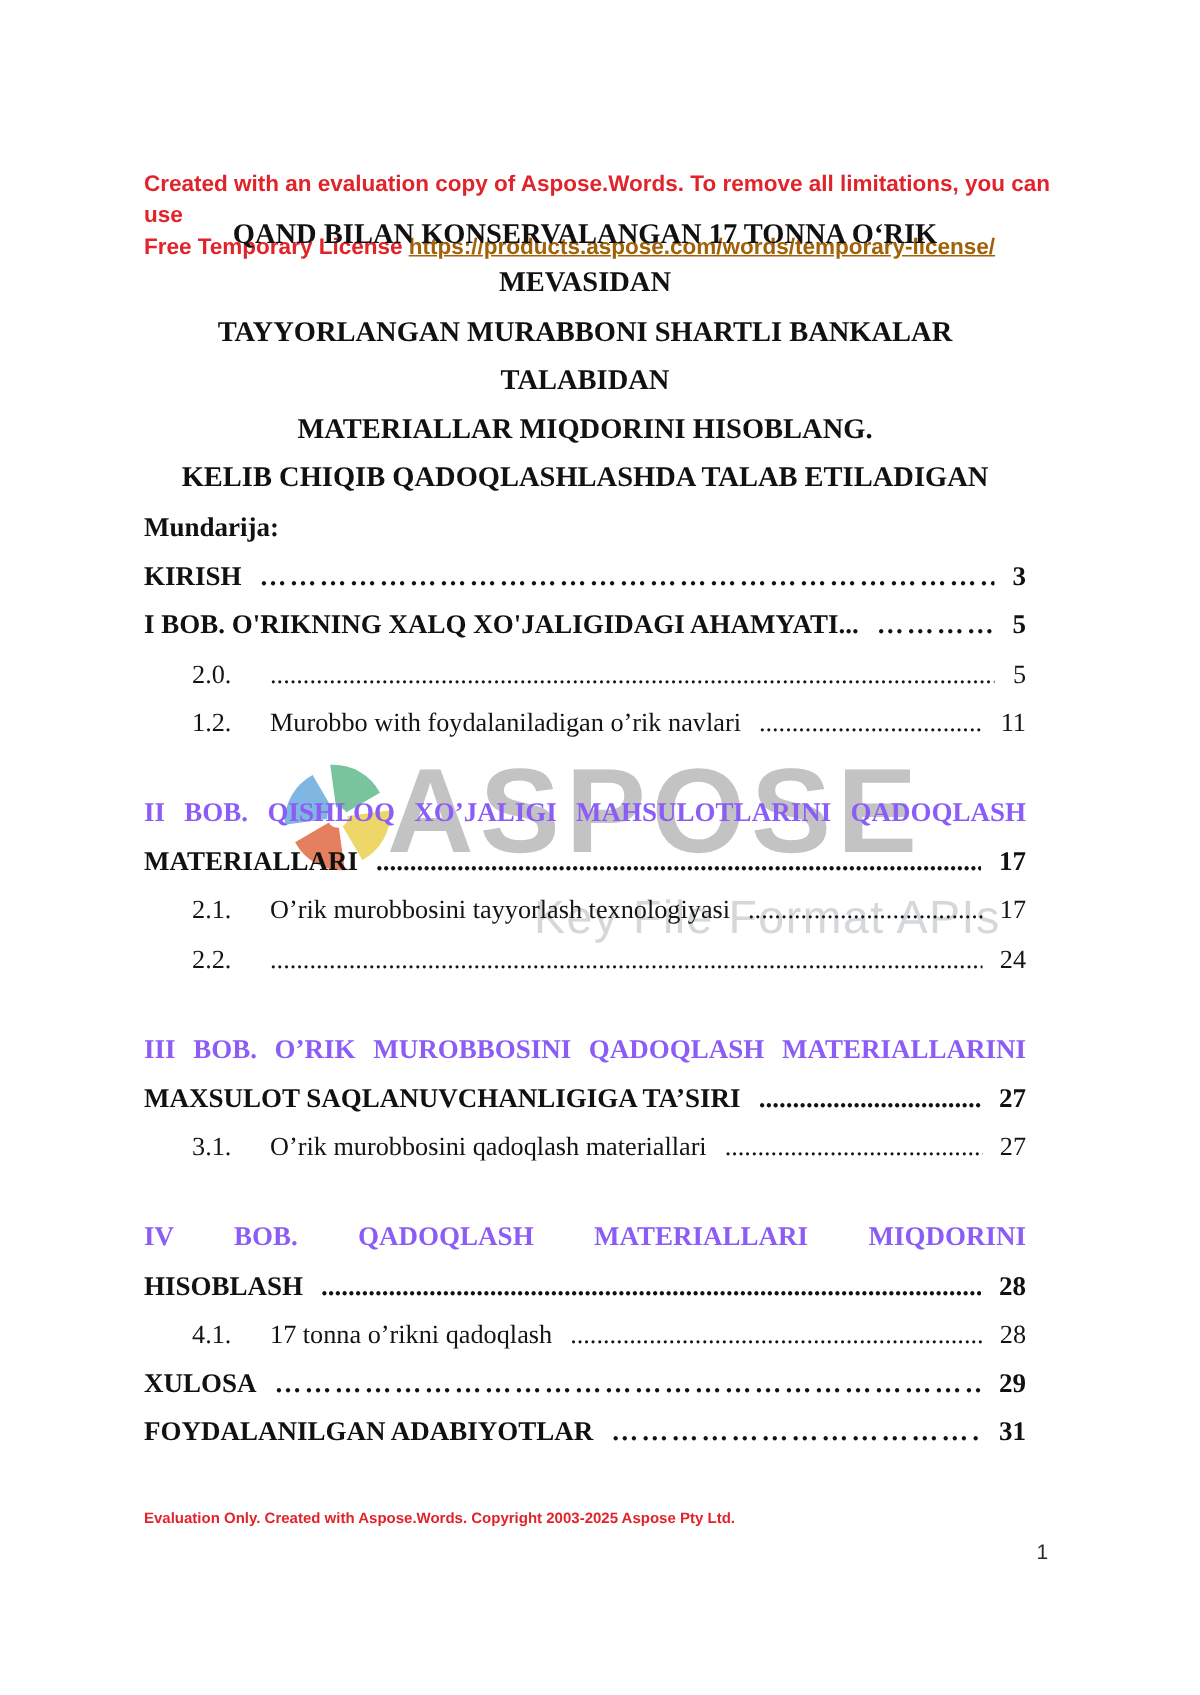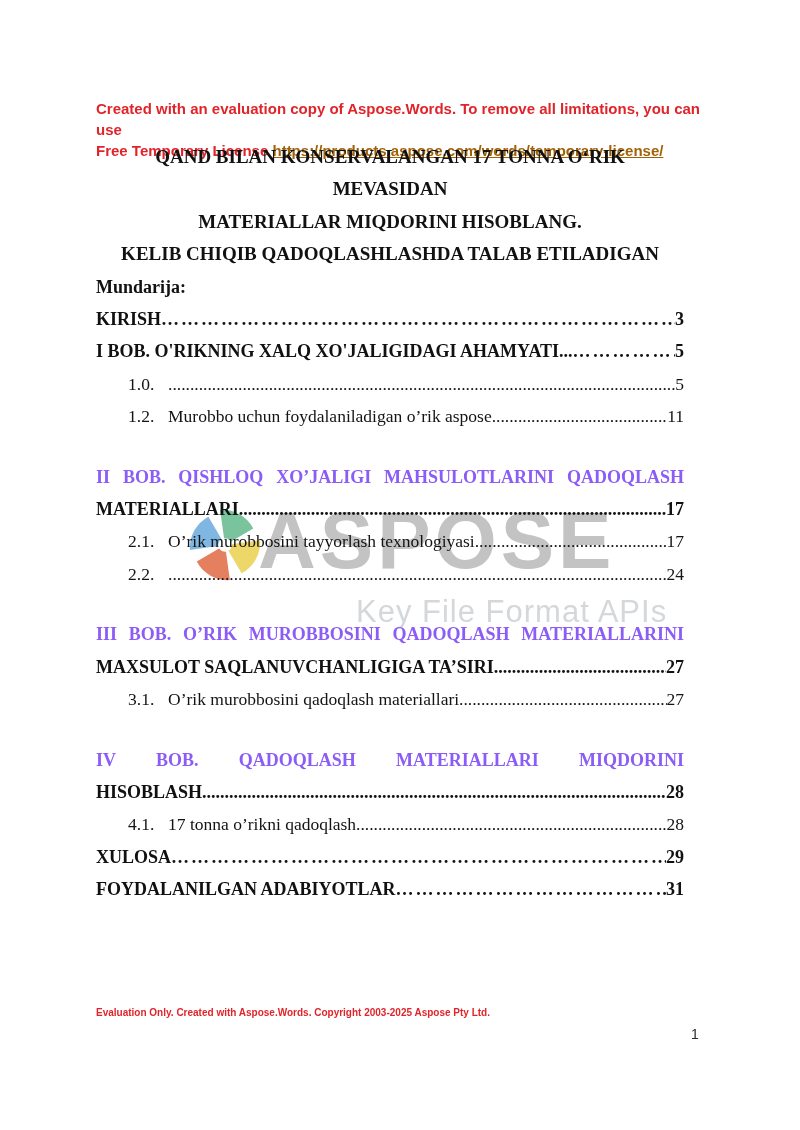--- a/index.html
+++ b/index.html
@@ -28,39 +28,39 @@
     font-family: "Liberation Sans", sans-serif;
     font-size: 31px; letter-spacing: 1px;
     color: #d4d8db;
     margin-top: 12px;
   }
 
   
   .content { position: absolute; inset: 0; z-index: 1; }
 
   .eval-header {
-    position: absolute; left: 96px; top: 98px; width: 606px;
+    position: absolute; left: 96px; top: 112px; width: 606px;
     font-family: "Liberation Sans", sans-serif;
     font-weight: bold; font-size: 15px; line-height: 21px;
     color: #e1242a;
   }
   .eval-link { color: #a16207; text-decoration: underline; font-weight: bold; }
 
   .doc {
     position: absolute; left: 96px; top: 141px; width: 588px;
     line-height: 32.4px;
   }
   .title-line {
     text-align: center; font-weight: bold; font-size: 19px; color: #111;
   }
   .toc-heading {
     text-align: left; font-weight: bold; font-size: 18px; color: #111;
   }
 
-  .toc-row { display: flex; align-items: baseline; white-space: nowrap; }
+  .toc-row { display: flex; align-items: baseline; white-space: nowrap; gap: 12px; }
   .toc-row.bold { font-weight: bold; font-size: 18px; color: #111; }
   .toc-row.sub { font-size: 17.5px; padding-left: 32px; }
   .toc-row.sub .num { display: inline-block; width: 40px; flex: 0 0 40px; }
   .jline {
     font-weight: bold; font-size: 18px; color: #8b5cf6;
     text-align: justify; text-align-last: justify; margin-top: 28px;
   }
   .leader { flex: 1 1 auto; overflow: hidden; min-width: 8px; }
   .leader::after { content: "......................................................................................................................................................................................................"; }
   .leader.ell { letter-spacing: 2px; }
@@ -106,46 +106,47 @@
 
   <div class="content">
 
     <div class="eval-header">
       <span>Created with an evaluation copy of Aspose.Words. To remove all limitations, you can use</span><br>
       <span>Free Temporary License </span><a class="eval-link" href="#">https://products.aspose.com/words/temporary-license/</a>
     </div>
 
     <div class="doc">
       <div class="title-line">QAND BILAN KONSERVALANGAN 17 TONNA O‘RIK MEVASIDAN</div>
+      <div class="title-line">TAYYORLANGAN MURABBONI SHARTLI BANKALAR TALABIDAN</div>
       <div class="title-line">MATERIALLAR MIQDORINI HISOBLANG.</div>
       <div class="title-line">KELIB CHIQIB QADOQLASHLASHDA TALAB ETILADIGAN</div>
 
       <div class="toc-heading">Mundarija:</div>
 
       <div class="toc-row bold">
         <span>KIRISH</span>
         <span class="leader ell"></span>
         <span class="pageno">3</span>
       </div>
 
       <div class="toc-row bold">
         <span>I BOB. O'RIKNING XALQ XO'JALIGIDAGI AHAMYATI...</span>
         <span class="leader ell"></span>
         <span class="pageno">5</span>
       </div>
 
       <div class="toc-row sub">
-        <span class="num">1.0.</span>
+        <span class="num">2.0.</span>
         <span class="leader"></span>
         <span class="pageno">5</span>
       </div>
 
       <div class="toc-row sub">
         <span class="num">1.2.</span>
-        <span>Murobbo uchun foydalaniladigan o’rik aspose</span>
+        <span>Murobbo with foydalaniladigan o’rik navlari</span>
         <span class="leader"></span>
         <span class="pageno">11</span>
       </div>
 
       <div class="jline">II BOB. QISHLOQ XO’JALIGI MAHSULOTLARINI QADOQLASH</div>
       <div class="toc-row bold">
         <span>MATERIALLARI</span>
         <span class="leader"></span>
         <span class="pageno">17</span>
       </div>

